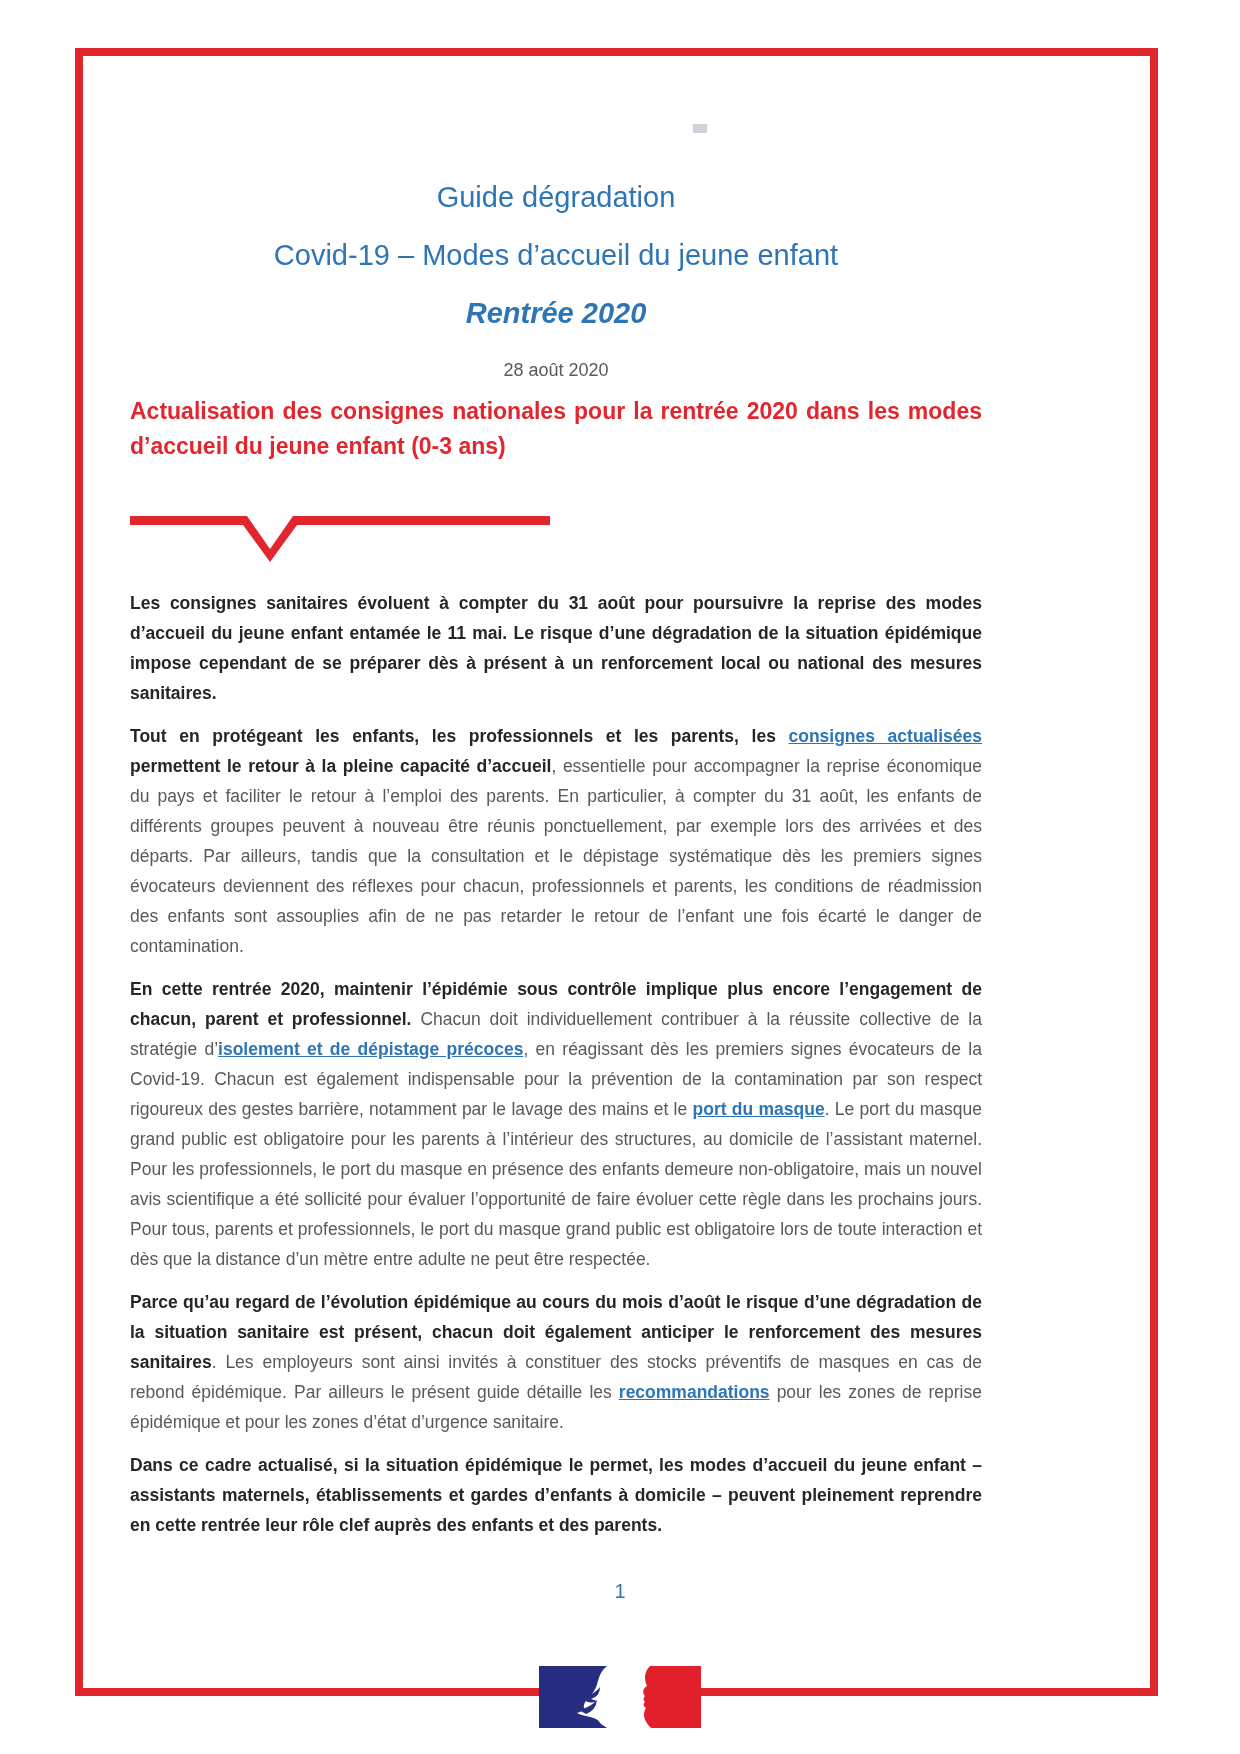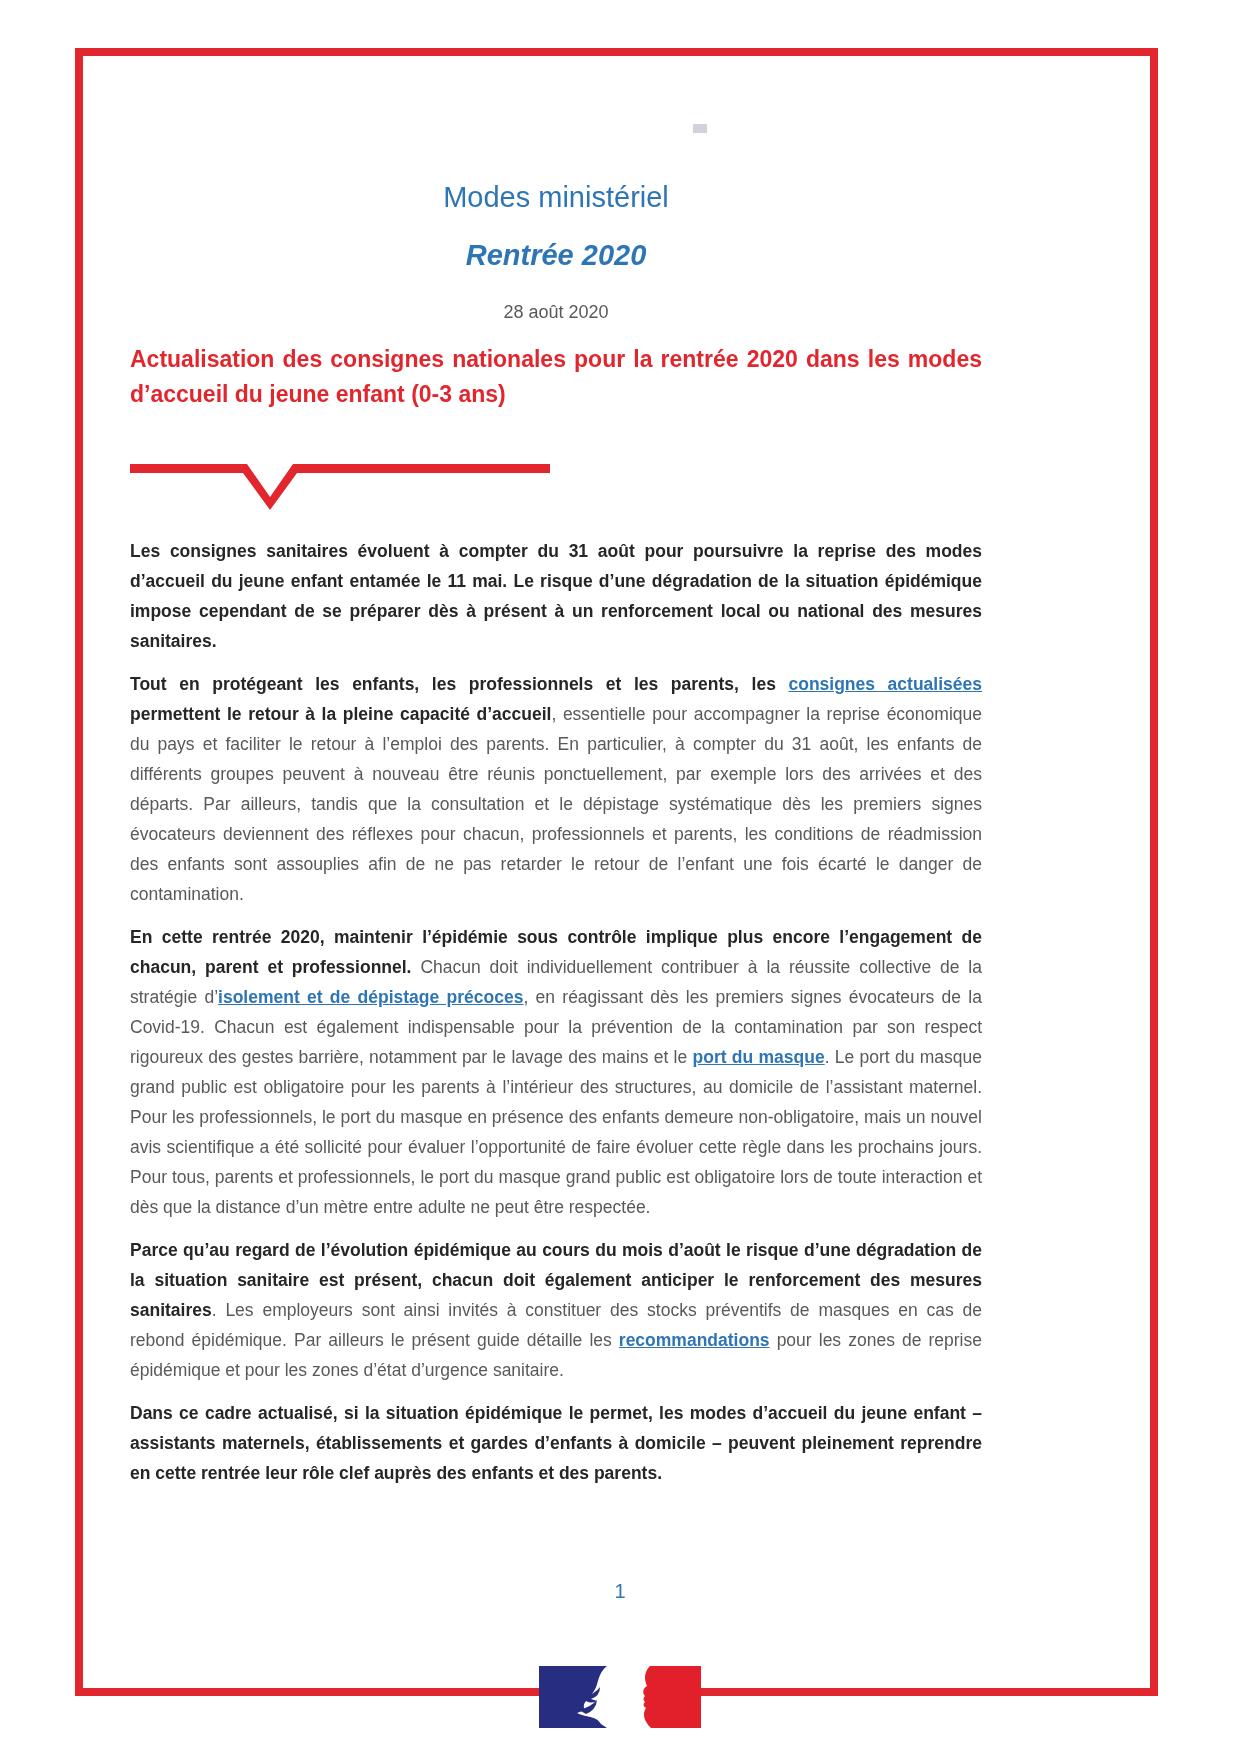--- a/index.html
+++ b/index.html
@@ -42,21 +42,21 @@
 
   .doc-title {
     margin: 0 0 24px 0;
     text-align: center;
     color: var(--accent-blue, #2E75B6);
     font-size: 29px; line-height: 34px; font-weight: normal;
   }
   .doc-title.italic { font-style: italic; font-weight: bold; }
 
   .doc-date {
-    margin: 28px 0 18px 0;
+    margin: 28px 0 12px 0;
     text-align: center;
     color: var(--text-gray, #595959);
     font-size: 18px; line-height: 24px;
   }
 
   .red-heading {
     margin: 0;
     color: var(--brand-red, #E2262E);
     font-size: 23px; line-height: 35px; font-weight: bold;
     text-align: justify;
@@ -91,21 +91,22 @@
 </head>
 <body>
 
 <div class="page">
 
   <div class="page-border"></div>
 
   <div class="banner-mark"></div>
 
   <div class="content">
-    <h1 class="doc-title">Modes ministériel</h1>
+    <h1 class="doc-title">Guide dégradation</h1>
+    <h1 class="doc-title">Covid-19 – Modes d’accueil du jeune enfant</h1>
     <h1 class="doc-title italic">Rentrée 2020</h1>
 
     <div class="doc-date">28 août 2020</div>
 
     <h2 class="red-heading">Actualisation des consignes nationales pour la rentrée 2020 dans les modes d’accueil du jeune enfant (0-3 ans)</h2>
 
     <svg class="divider" width="420" height="56" viewBox="0 0 420 56" aria-hidden="true">
       <polygon fill="var(--brand-red, #E2262E)" points="0,6 117,6 140,39 163,6 420,6 420,15 167,15 140,52 113,15 0,15"></polygon>
     </svg>
 

